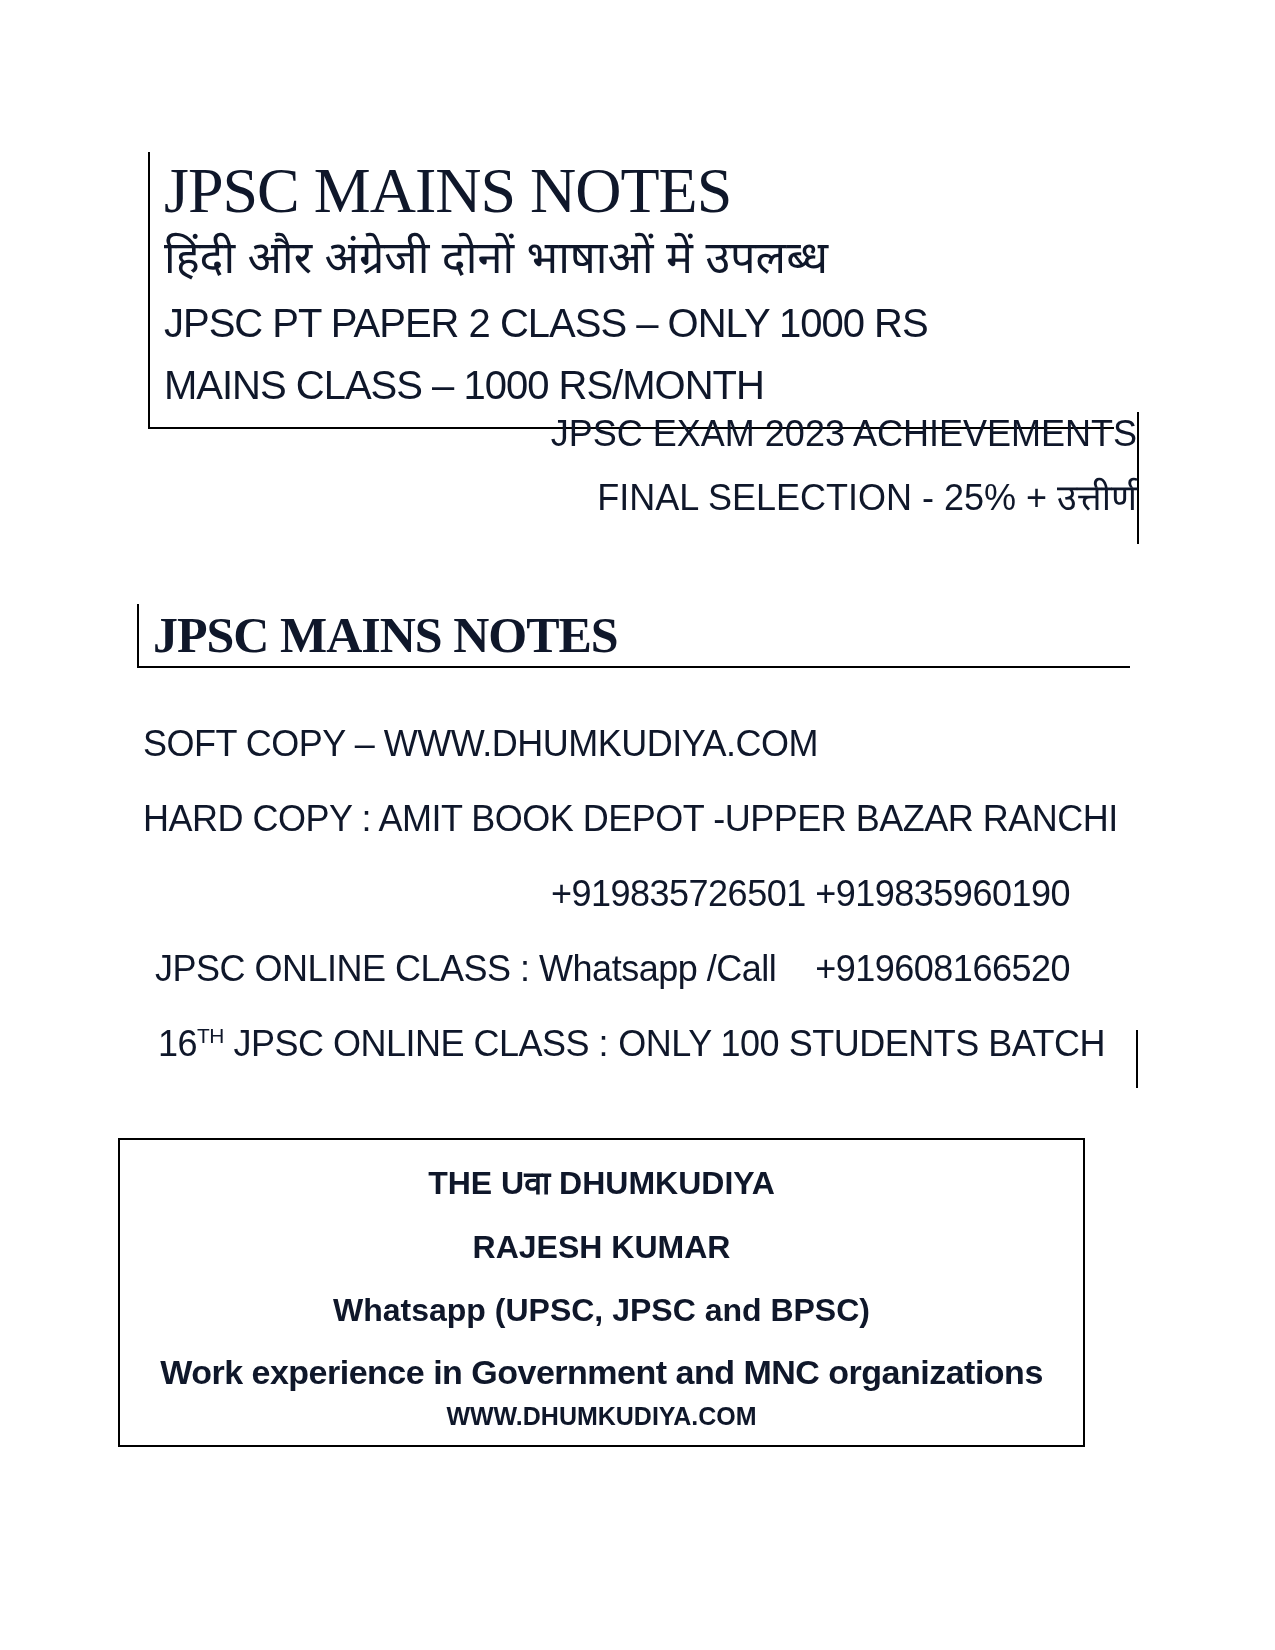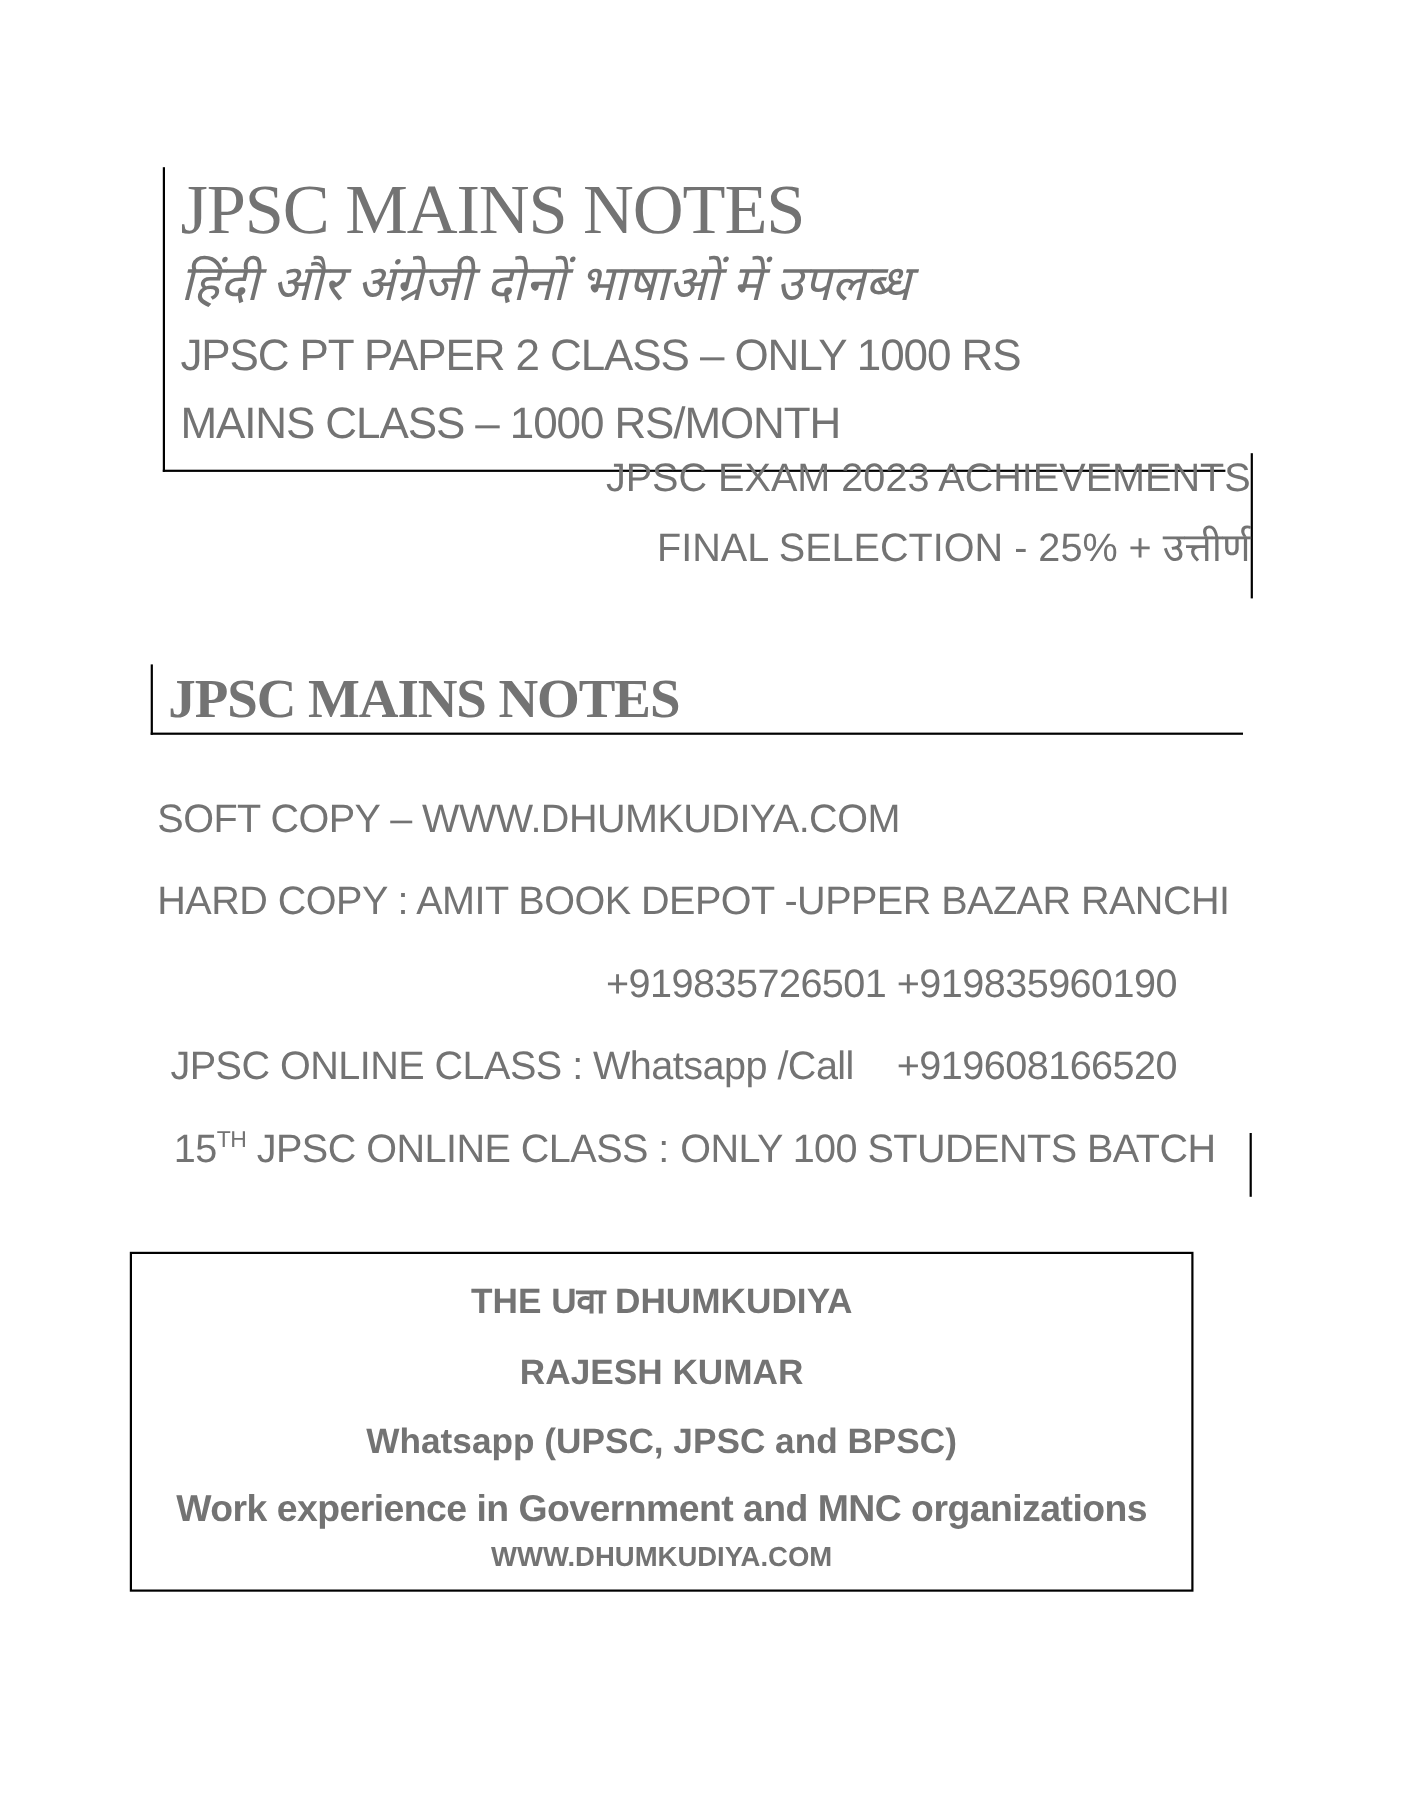--- a/index.html
+++ b/index.html
@@ -1,31 +1,31 @@
 <!DOCTYPE html>
 <html><head>
 <meta charset="utf-8">
 <style>
   html, body { margin:0; padding:0; background:#ffffff; }
   .page {
-    position:relative; width:1275px; height:1650px; background:#ffffff; color:#737373;
+    position:relative; width:1275px; height:1650px; background:#ffffff; color:#0f172a;
     font-family:"Liberation Sans","DejaVu Sans",sans-serif; overflow:hidden;
   }
 
   
   .header-block {
     position:absolute; left:148px; top:152px; width:966px; box-sizing:border-box;
     border-left:2px solid #000; border-bottom:2px solid #000;
     padding:4px 0 18px 14px;
   }
   .header-block h1 {
     margin:0; font-family:"Liberation Serif","DejaVu Serif",serif; font-weight:normal;
     font-size:64px; line-height:1.08; letter-spacing:-1px;
   }
-  .header-block .hindi { font-size:45px; line-height:1.2; margin-top:6px;font-style:italic; }
+  .header-block .hindi { font-size:45px; line-height:1.2; margin-top:6px; }
   .header-block .hline { font-size:40px; line-height:1.2; margin-top:14px; letter-spacing:-1px; }
 
   
   .achievements {
     position:absolute; top:412px; right:136px;
     border-right:2px solid #000; padding:0 0 24px 0;
     text-align:right; font-size:36px; white-space:nowrap;
   }
   .ach-line { line-height:44px; }
   .ach-line + .ach-line { margin-top:20px; }
@@ -87,21 +87,21 @@
   <div class="line soft">SOFT COPY – WWW.DHUMKUDIYA.COM</div>
   <div class="line hard">HARD COPY : AMIT BOOK DEPOT -UPPER BAZAR RANCHI</div>
   <div class="line phones">+919835726501 +919835960190</div>
 
   <div class="line online">
     <span>JPSC ONLINE CLASS : Whatsapp /Call</span>
     <span>+919608166520</span>
   </div>
 
   <div class="line batch">
-    <span><span>15</span><sup>TH</sup><span> JPSC ONLINE CLASS :</span></span>
+    <span><span>16</span><sup>TH</sup><span> JPSC ONLINE CLASS :</span></span>
     <span>ONLY 100 STUDENTS BATCH</span>
   </div>
 
   <div class="cursor-bar"></div>
 
   <section class="footer-box">
     <div class="fb1">THE Uवा  DHUMKUDIYA</div>
     <div class="fb2">RAJESH KUMAR</div>
     <div class="fb3">Whatsapp (UPSC, JPSC and BPSC)</div>
     <div class="fb4">Work experience in Government and MNC organizations</div>

